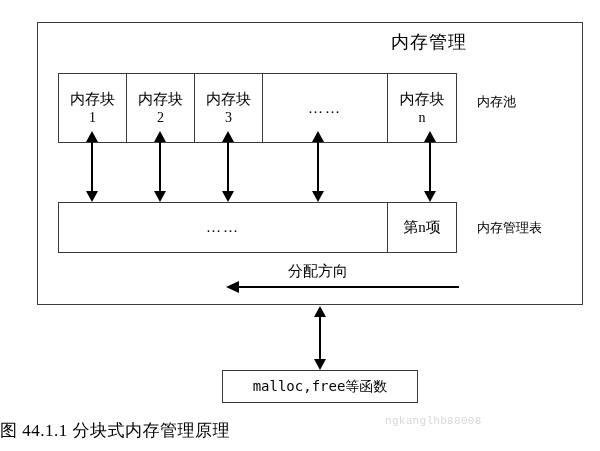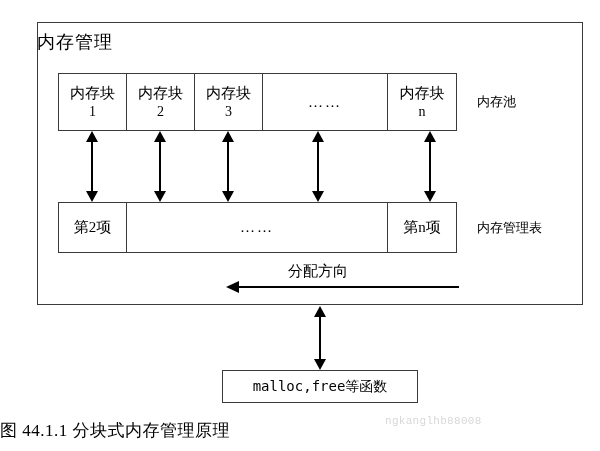--- a/index.html
+++ b/index.html
@@ -45,39 +45,39 @@
     height: 283px;
     border: 1px solid #3a3a3a;
     box-sizing: border-box;
   }
 
   .diagram-title {
     position: absolute;
     left: 37px;
     top: 30px;
     width: 430px;
-    text-align: left;
+    text-align: right;
     font-size: 18px;
     line-height: 24px;
     letter-spacing: 1px;
   }
 
   
   .row-table {
     position: absolute;
     display: flex;
     border: 1px solid #3a3a3a;
     box-sizing: border-box;
     background: #ffffff;
   }
   .row-table.pool {
     left: 58px;
     top: 73px;
     width: 399px;
-    height: 58px;
+    height: 70px;
   }
   .row-table.mgmt {
     left: 58px;
     top: 202px;
     width: 399px;
     height: 51px;
   }
 
   .cell {
     box-sizing: border-box;
@@ -267,23 +267,20 @@
     <div class="shaft"></div>
     <div class="head-dn"></div>
   </div>
   <div class="vdouble" style="left:430px;">
     <div class="head-up"></div>
     <div class="shaft"></div>
     <div class="head-dn"></div>
   </div>
 
   <div class="row-table mgmt">
-    <div class="cell narrow">
-      <span>第2项</span>
-    </div>
     <div class="cell wide dots">
       <span>……</span>
     </div>
     <div class="cell narrow">
       <span>第n项</span>
     </div>
   </div>
 
   <div class="side-label mgmt-label">内存管理表</div>
 

